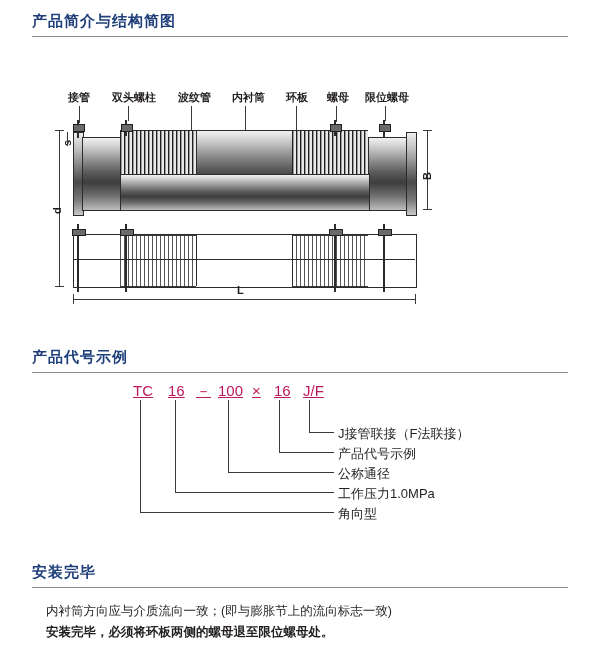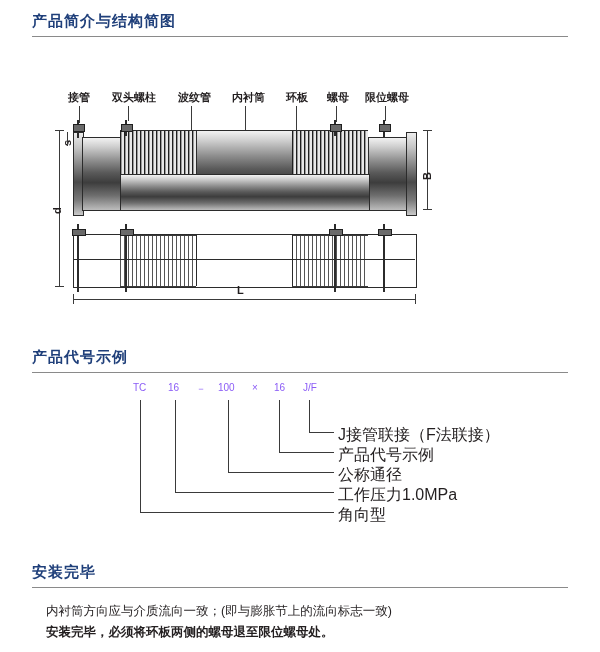--- a/index.html
+++ b/index.html
@@ -113,27 +113,28 @@
   
   #code-area {
     position: absolute;
     left: 0;
     top: 370px;
     width: 600px;
     height: 170px;
   }
   .code-token {
     position: absolute;
-    font-size: 10px;
-    color: #8b5cf6;
-    white-space: nowrap;
+    font-size: 15px;
+    color: #be185d;
+    white-space: nowrap;
+    text-decoration: underline;
   }
   .code-desc {
     position: absolute;
-    font-size: 16px;
+    font-size: 13px;
     color: #231f20;
     white-space: nowrap;
   }
   .vline {
     position: absolute;
     width: 1px;
     background: #3a3a3a;
   }
   .hline {
     position: absolute;

